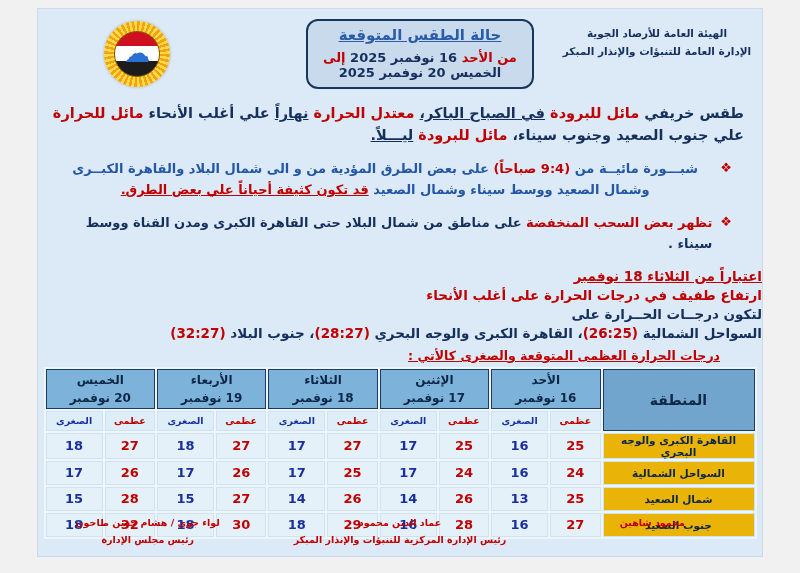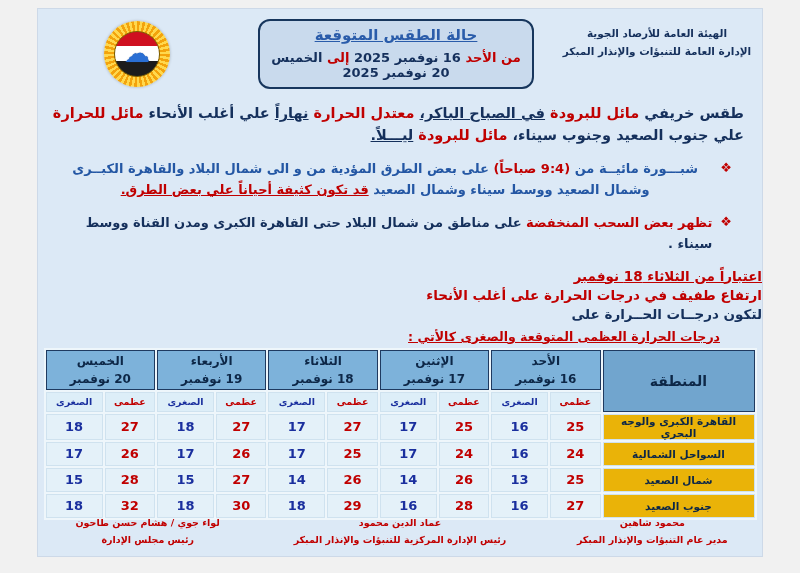--- a/index.html
+++ b/index.html
@@ -11,21 +11,21 @@
   }
   .panel {
     position:absolute; left:37px; top:8px; width:726px; height:549px;
     background:#dce9f6; border:1px solid #cdd9e8;
   }
   
   .hdr { display:flex; align-items:flex-start; padding:8px 10px 0 18px; }
   .org { width:190px; text-align:center; color:#15305c; font-weight:bold;
          font-size:10.5px; line-height:1.7; padding-top:8px; }
   .titlebox {
-    margin:2px 28px 0 0; width:276px; background:#c9daed;
+    margin:2px 28px 0 0; width:228px; background:#c9daed;
     border:2px solid #17365d; border-radius:12px; text-align:center;
     padding:5px 8px 7px;
   }
   .titlebox .t1 { color:#2a5caa; font-weight:bold; font-size:15px;
                   text-decoration:underline; margin-bottom:6px; }
   .titlebox .t2 { font-weight:bold; font-size:13px; }
   .logo-wrap { margin-right:auto; margin-left:48px; padding-top:4px; }
   .logo { width:66px; height:66px; border-radius:50%;
     background:repeating-conic-gradient(#f3a30c 0deg 5deg, #ffd84d 5deg 10deg);
     display:flex; align-items:center; justify-content:center;
@@ -104,20 +104,21 @@
   </div>
 
   <div class="bullet single">
     <span class="mark">❖</span>
     <span class="btxt"><span class="seg-r">تظهر بعض السحب المنخفضة</span><span class="seg-n"> على مناطق من شمال البلاد حتى القاهرة الكبرى ومدن القناة ووسط سيناء .</span></span>
   </div>
 
   <div class="cline" style="margin-top:13px"><span class="seg-ru">اعتباراً من الثلاثاء 18 نوفمبر</span></div>
   <div class="cline" style="margin-top:3px"><span class="seg-r">ارتفاع  طفيف في درجات الحرارة  على أغلب الأنحاء</span></div>
   <div class="cline" style="margin-top:3px"><span class="seg-n">لتكون درجــات الحــرارة على</span></div>
+  <div class="cline" style="margin-top:3px"><span class="seg-n">السواحل الشمالية </span><span class="seg-r">(26:25)</span><span class="seg-n">، القاهرة الكبرى والوجه البحري </span><span class="seg-r">(28:27)</span><span class="seg-n">، جنوب البلاد </span><span class="seg-r">(32:27)</span></div>
 
   <div class="caption"><span class="seg-ru">درجات الحرارة العظمى المتوقعة والصغرى كالأتي :</span></div>
 
   <table>
     <thead>
       <tr id="day-row">
         <th rowspan="2" class="region-h">المنطقة</th>
       <th colspan="2" class="day-h">
             <div>الأحد</div>
             <div>16 نوفمبر</div>
@@ -204,21 +205,20 @@
           <td class="val min">18</td>
           <td class="val max">32</td>
           <td class="val min">18</td>
         </tr>
       </tbody>
   </table>
 
   <div class="footer">
     <div class="sig">
       <div>محمود شاهين</div>
-      <div>مدير عام التنبؤات والإنذار المبكر</div>
     </div>
     <div class="sig mid">
       <div>عماد الدين محمود</div>
       <div>رئيس الإدارة المركزية للتنبؤات والإنذار المبكر</div>
     </div>
     <div class="sig">
       <div>لواء جوي / هشام حسن طاحون</div>
       <div>رئيس مجلس الإدارة</div>
     </div>
   </div>

